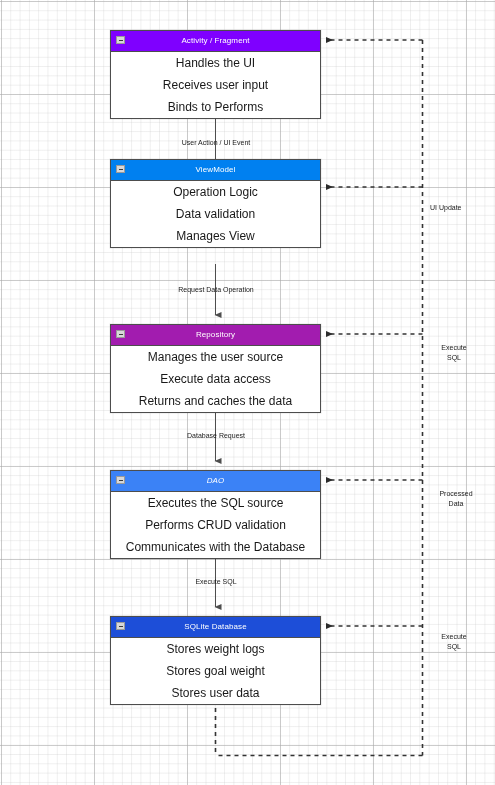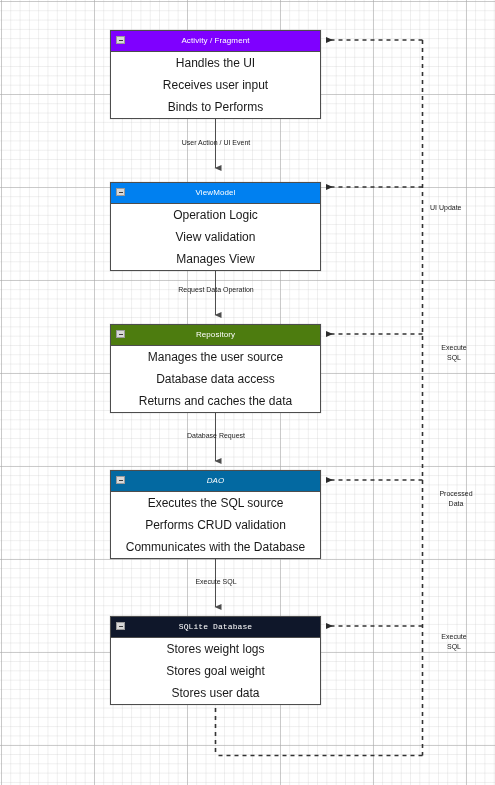--- a/index.html
+++ b/index.html
@@ -82,23 +82,23 @@
   .edge-label {
     position: absolute;
     font-size: 7px;
     color: #1a1a1a;
     text-align: center;
     white-space: pre-line;
     line-height: 10px;
   }
   .hdr-activity { background: #7f00ff; }
   .hdr-viewmodel { background: #0080f0; }
-  .hdr-repository { background: #4d7c0f; }
-  .hdr-dao { background: #0369a1; font-style: italic; }
-  .hdr-sqlite { background: #0f172a; font-family: Liberation Mono, monospace; }
+  .hdr-repository { background: #a21caf; }
+  .hdr-dao { background: #3b82f6; font-style: italic; }
+  .hdr-sqlite { background: #1d4ed8; }
 </style>
 </head>
 <body>
 
 <div id="canvas">
 
   <svg id="edges" viewBox="0 0 495 785" width="495" height="785" xmlns="http://www.w3.org/2000/svg">
     <defs>
       <marker id="arrow-down" markerWidth="8" markerHeight="8" refX="3" refY="6" orient="auto" markerUnits="userSpaceOnUse">
         <path d="M0,0 L3,7 L6,0 z" fill="#4d4d4d"></path>
@@ -129,40 +129,40 @@
       <span class="collapse-icon"></span>
       <span>Activity / Fragment</span>
     </div>
     <div class="node-body">
       <div class="node-row">Handles the UI</div>
       <div class="node-row">Receives user input</div>
       <div class="node-row">Binds to Performs</div>
     </div>
   </div>
 
-  <div class="node" style="top:182px;">
+  <div class="node" style="top:159px;">
     <div class="node-header hdr-viewmodel">
       <span class="collapse-icon"></span>
       <span>ViewModel</span>
     </div>
     <div class="node-body">
       <div class="node-row">Operation Logic</div>
-      <div class="node-row">View validation</div>
+      <div class="node-row">Data validation</div>
       <div class="node-row">Manages View</div>
     </div>
   </div>
 
   <div class="node" style="top:324px;">
     <div class="node-header hdr-repository">
       <span class="collapse-icon"></span>
       <span>Repository</span>
     </div>
     <div class="node-body">
       <div class="node-row">Manages the user source</div>
-      <div class="node-row">Database data access</div>
+      <div class="node-row">Execute data access</div>
       <div class="node-row">Returns and caches the data</div>
     </div>
   </div>
 
   <div class="node" style="top:470px;">
     <div class="node-header hdr-dao">
       <span class="collapse-icon"></span>
       <span>DAO</span>
     </div>
     <div class="node-body">

